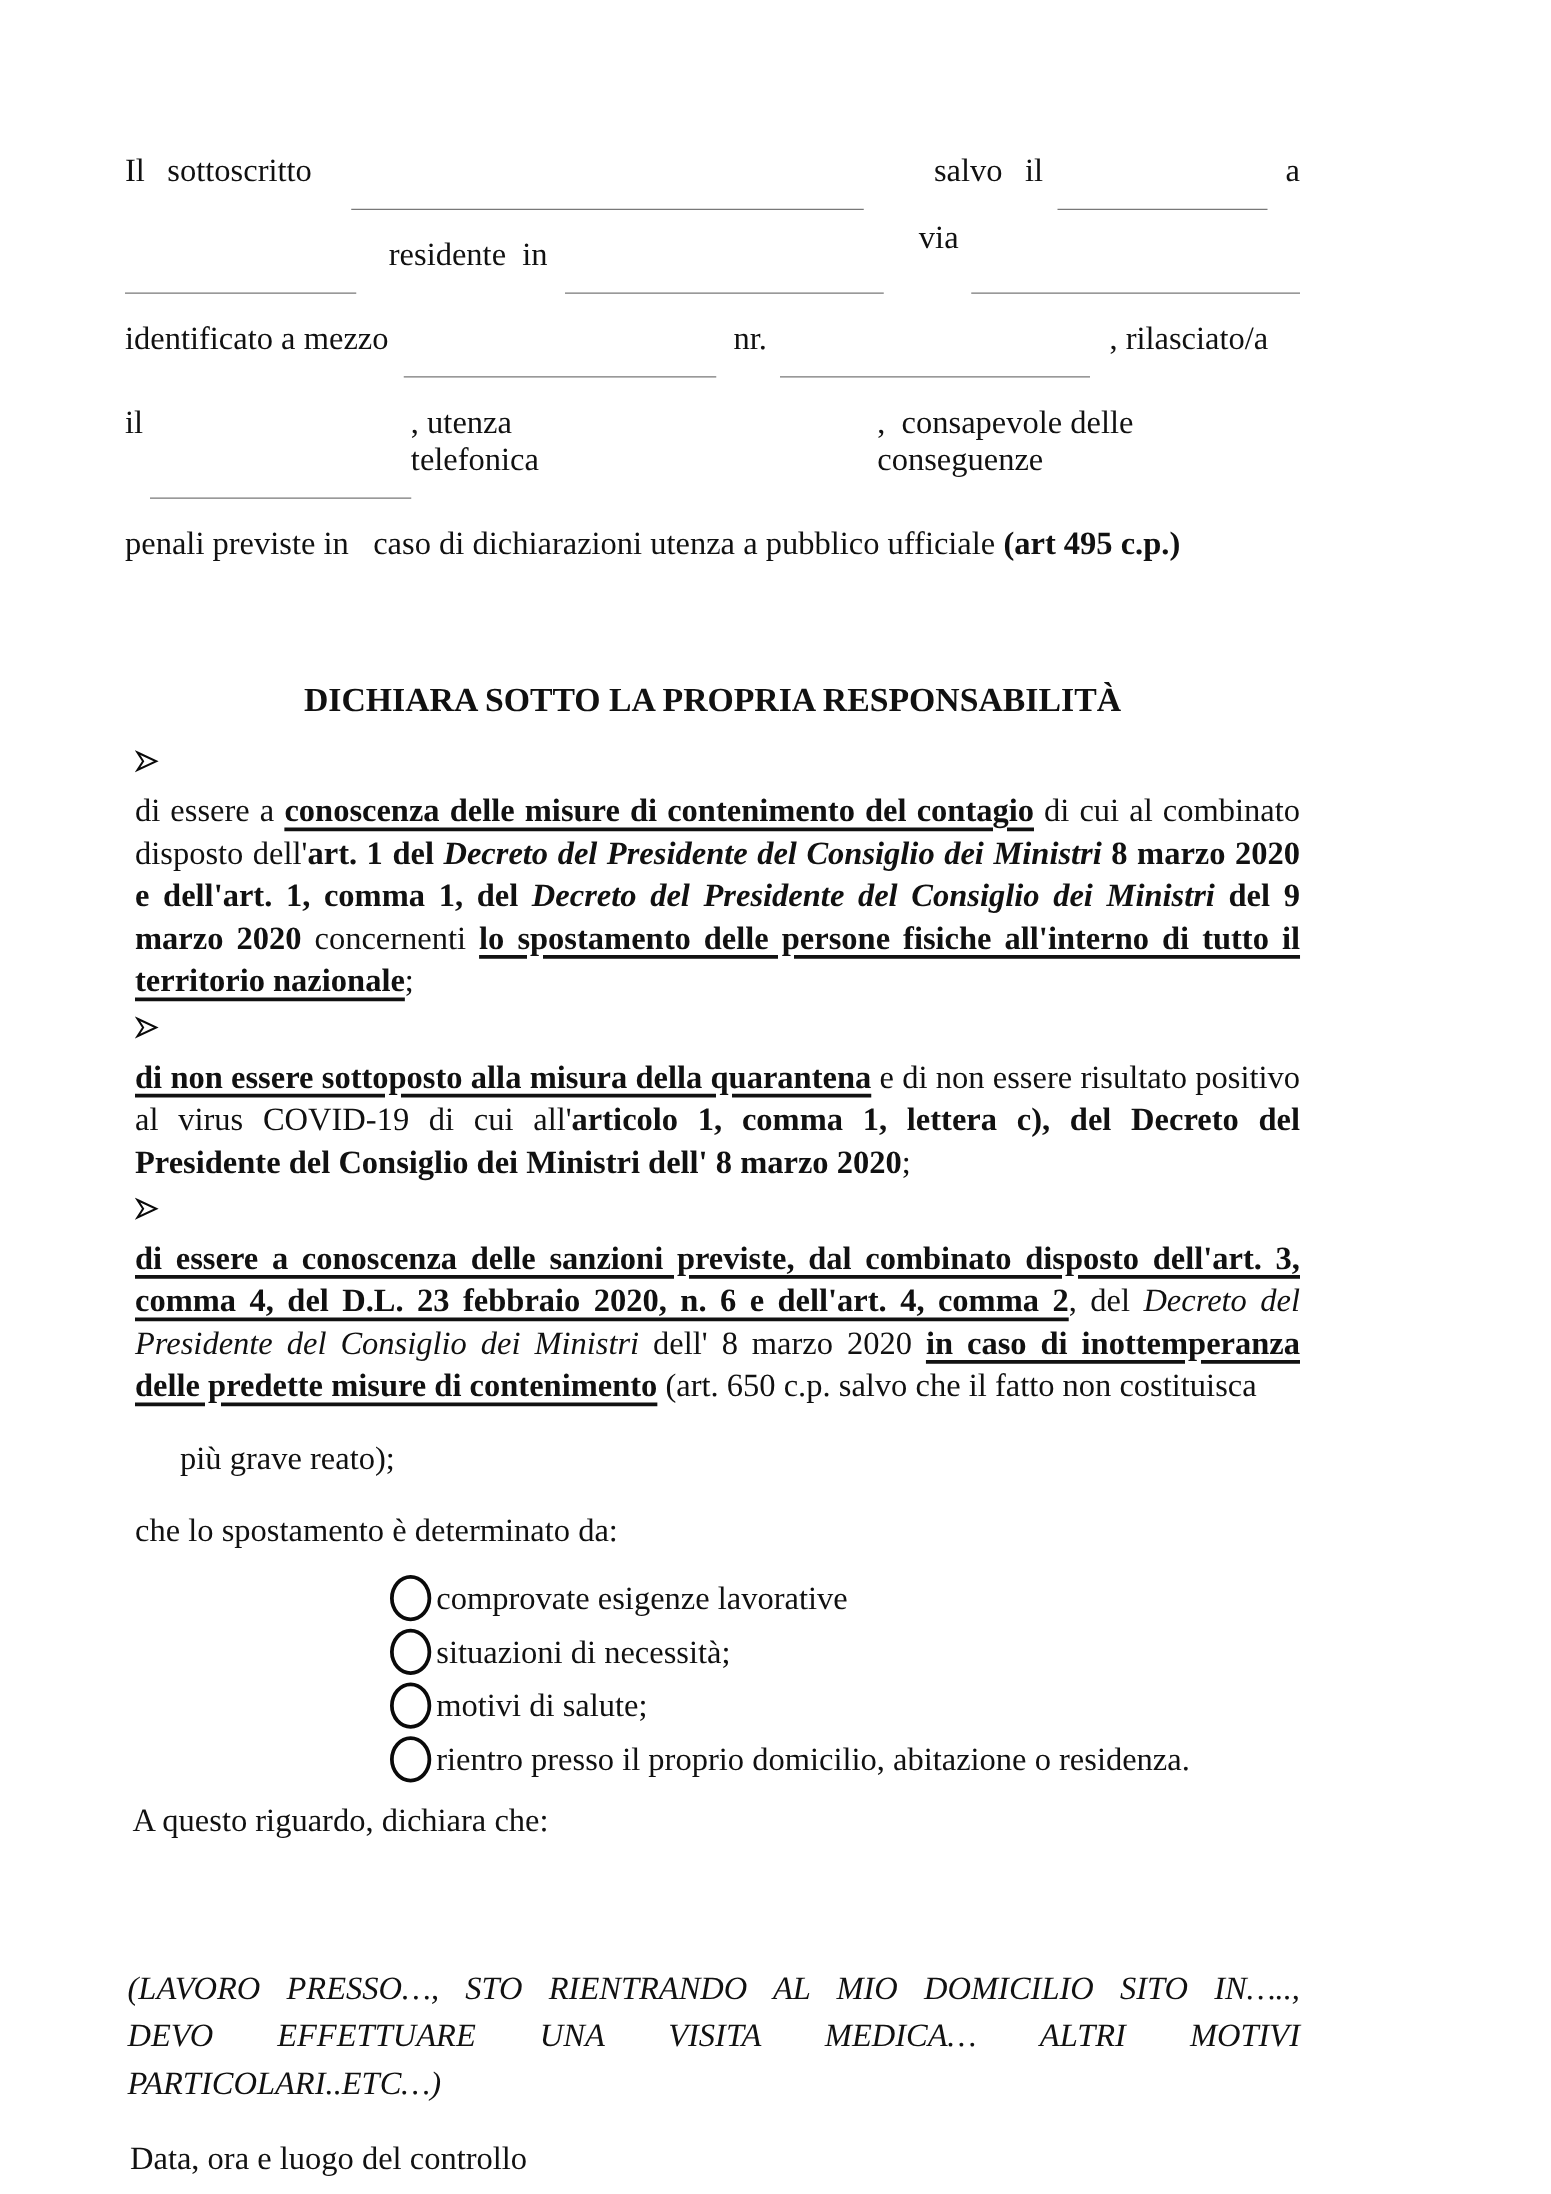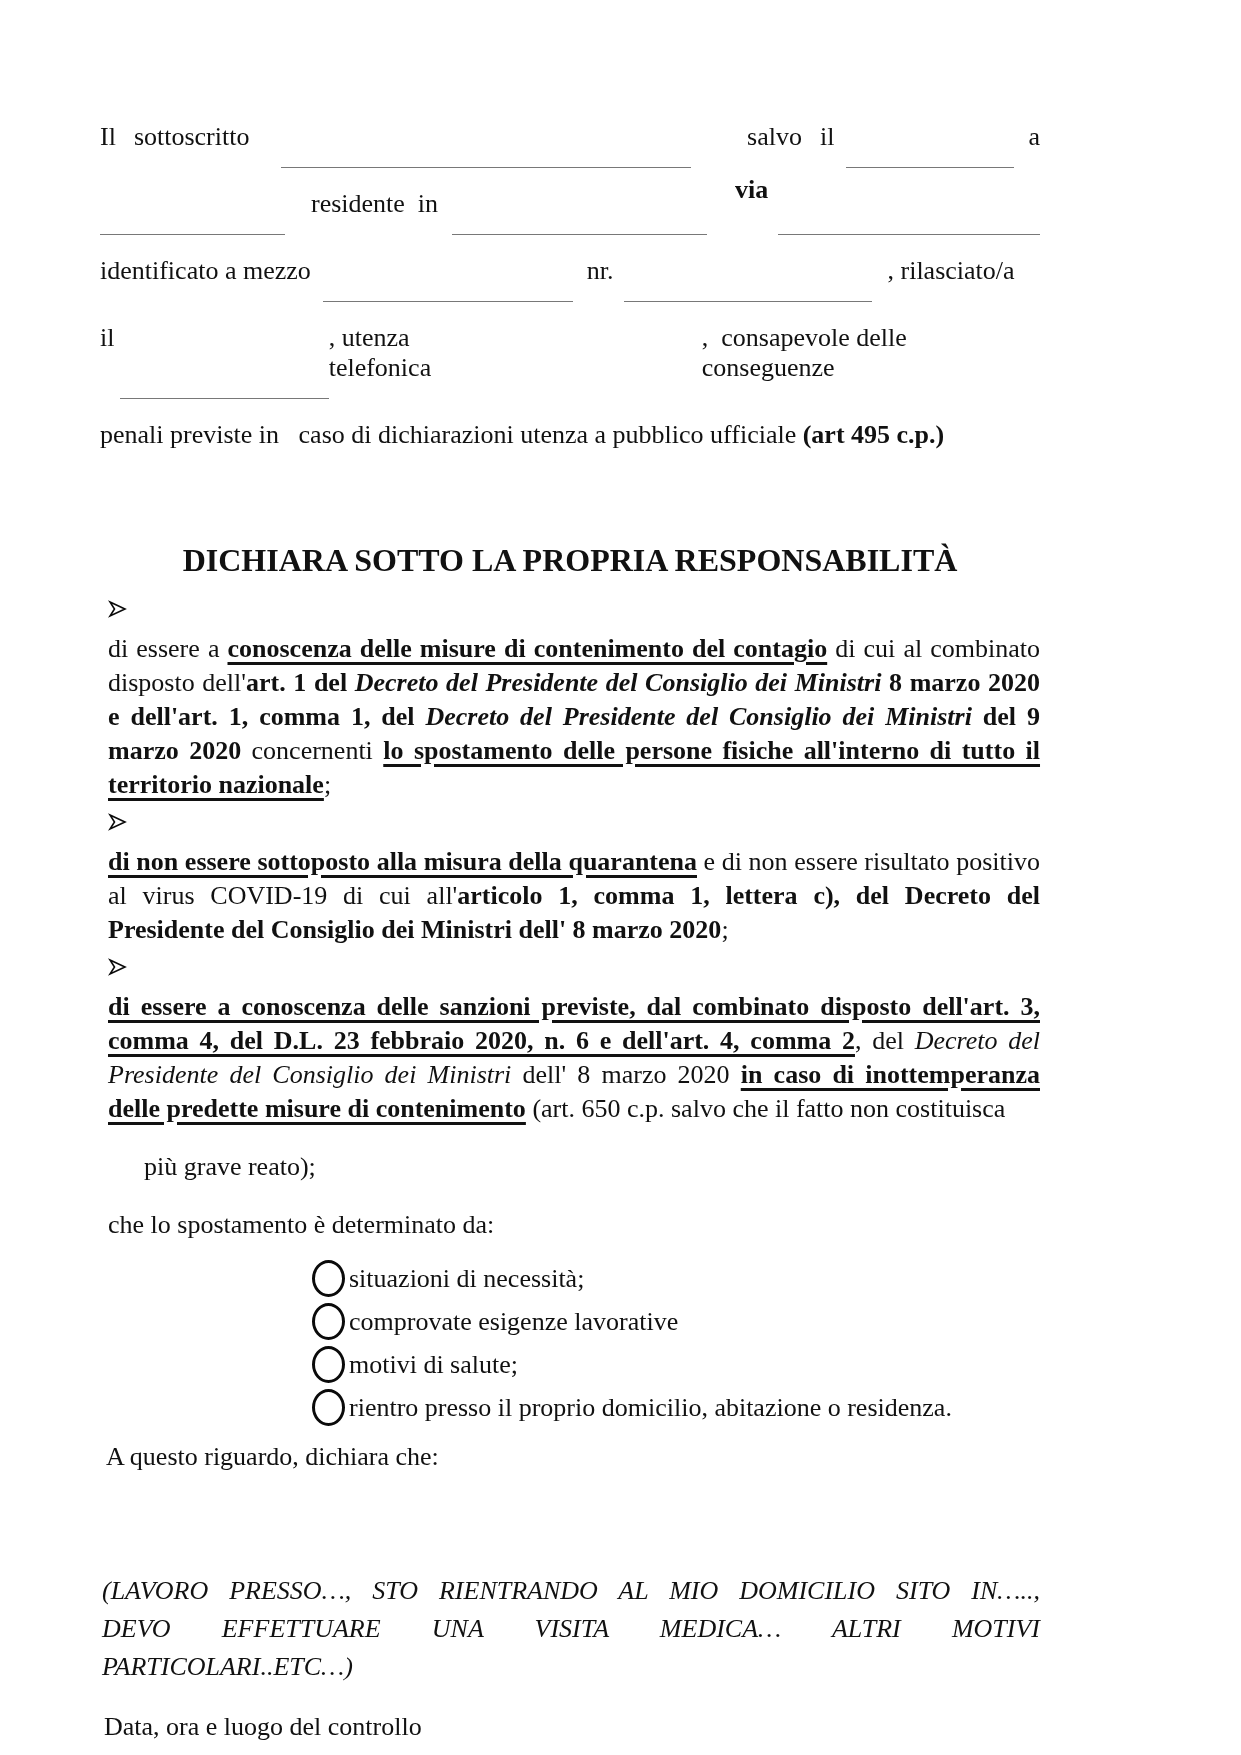--- a/index.html
+++ b/index.html
@@ -17,27 +17,27 @@
   .frow{display:flex;align-items:baseline;margin-bottom:37px;line-height:30px;}
   .lbl{white-space:pre-wrap;}
   .blank{
     display:inline-block;
     height:0px;
     border-bottom:1.5px solid #787878;
     align-self:flex-end;
     transform:translateY(16px);
   }
   .spacer{display:inline-block;}
-  .raised{position:relative;top:-14px;font-weight:bold;}
+  .raised{position:relative;top:-14px;}
   .b{font-weight:bold;}
   .i{font-style:italic;}
   .bi{font-weight:bold;font-style:italic;}
   .bu{font-weight:bold;text-decoration:underline;text-decoration-thickness:2.5px;text-underline-offset:5px;}
   .heading{
-    text-align:center;font-weight:bold;font-size:32px;
+    text-align:center;font-weight:bold;font-size:27px;
     margin:95px 0 16px 0;line-height:30px;
   }
   .decl-list{list-style:none;margin:0;padding:0;}
   .decl-item{display:flex;margin:0 0 2px 8px;flex-direction:column;}
   .marker{width:36px;flex:0 0 36px;padding-top:5px;}
   .btext{flex:1;margin:0;text-align:justify;line-height:34px;}
   .continuation{margin:26px 0 0 44px;line-height:30px;}
   .movement{margin:28px 0 0 8px;line-height:30px;}
   .options{margin:20px 0 0 212px;}
   .option-row{display:flex;align-items:center;margin-bottom:6px;}
@@ -140,25 +140,25 @@
     </li>
   </ul>
 
   <div class="continuation">più grave reato);</div>
 
   <div class="movement">che lo spostamento è determinato da:</div>
 
   <div class="options">
     <div class="option-row">
       <span class="radio"></span>
-      <span class="lbl">situazioni di necessità;</span>
+      <span class="lbl">comprovate esigenze lavorative</span>
     </div>
     <div class="option-row">
       <span class="radio"></span>
-      <span class="lbl">comprovate esigenze lavorative</span>
+      <span class="lbl">situazioni di necessità;</span>
     </div>
     <div class="option-row">
       <span class="radio"></span>
       <span class="lbl">motivi di salute;</span>
     </div>
     <div class="option-row">
       <span class="radio"></span>
       <span class="lbl">rientro presso il proprio domicilio, abitazione o residenza.</span>
     </div>
   </div>

